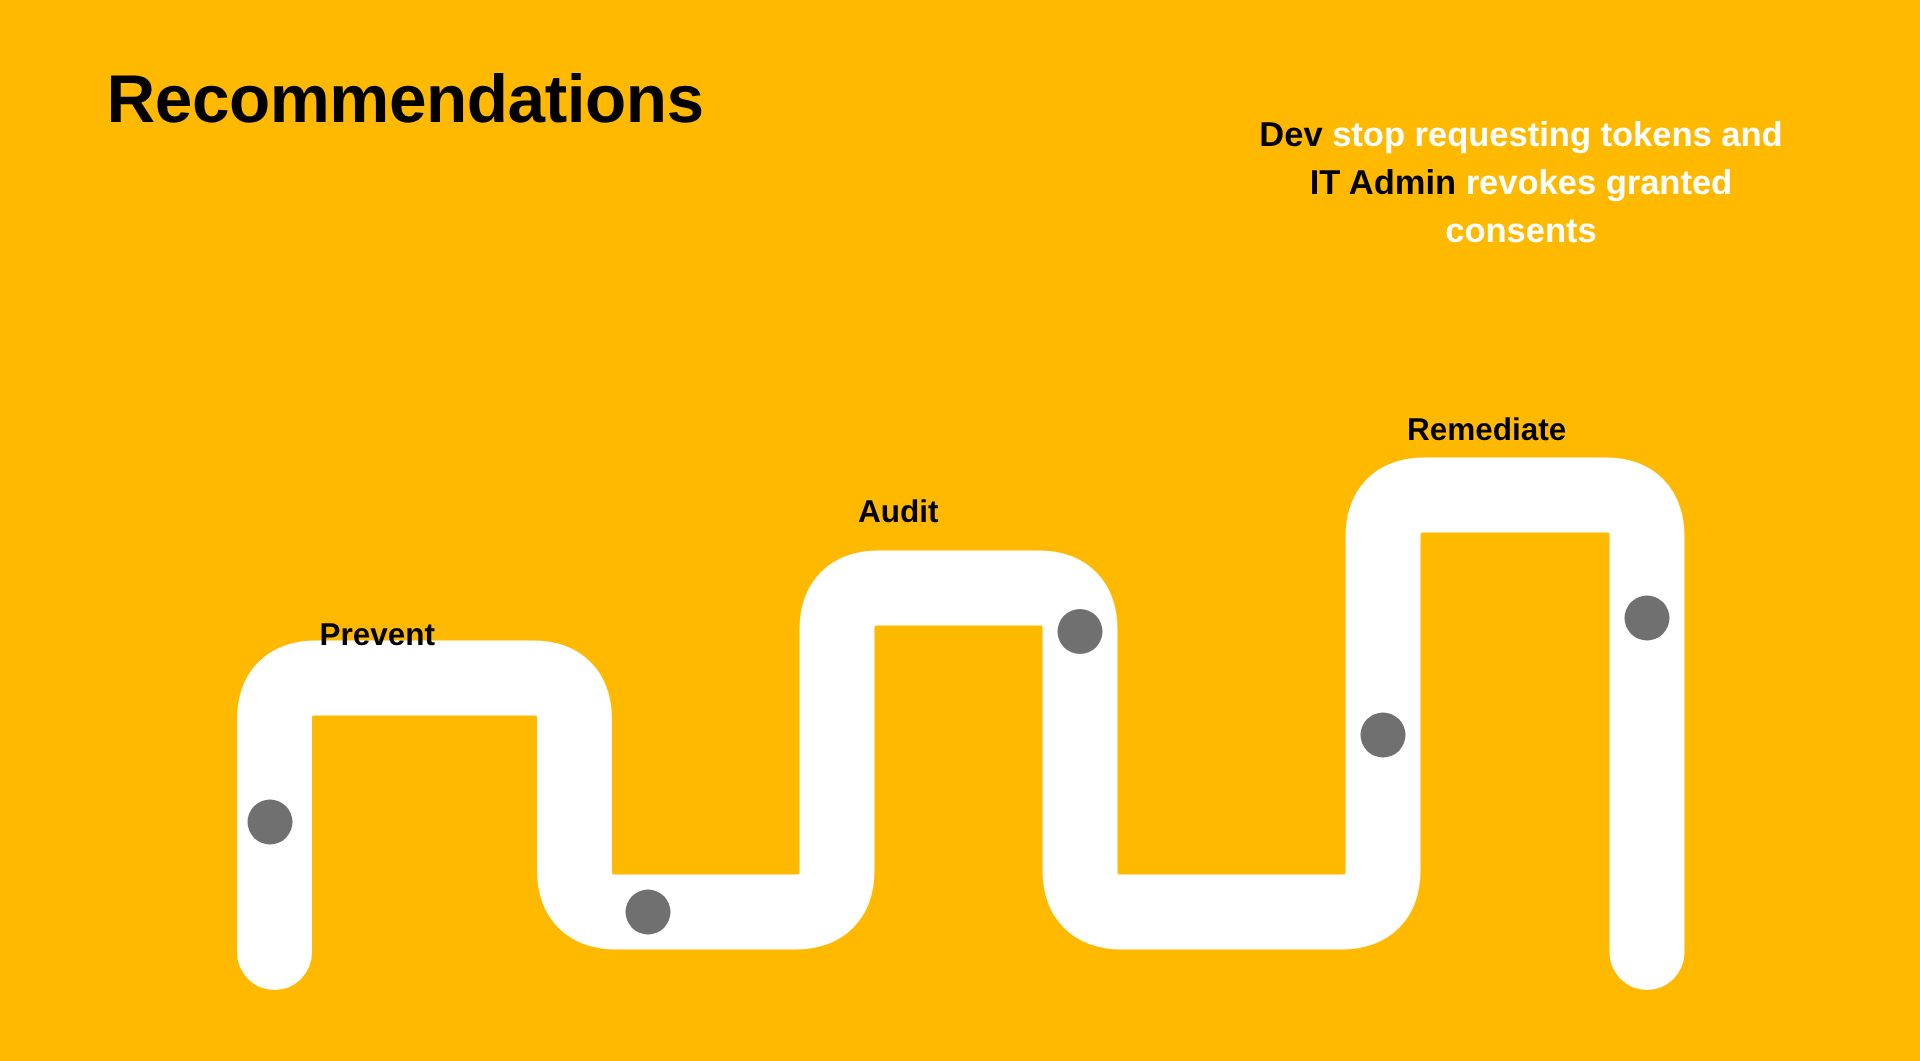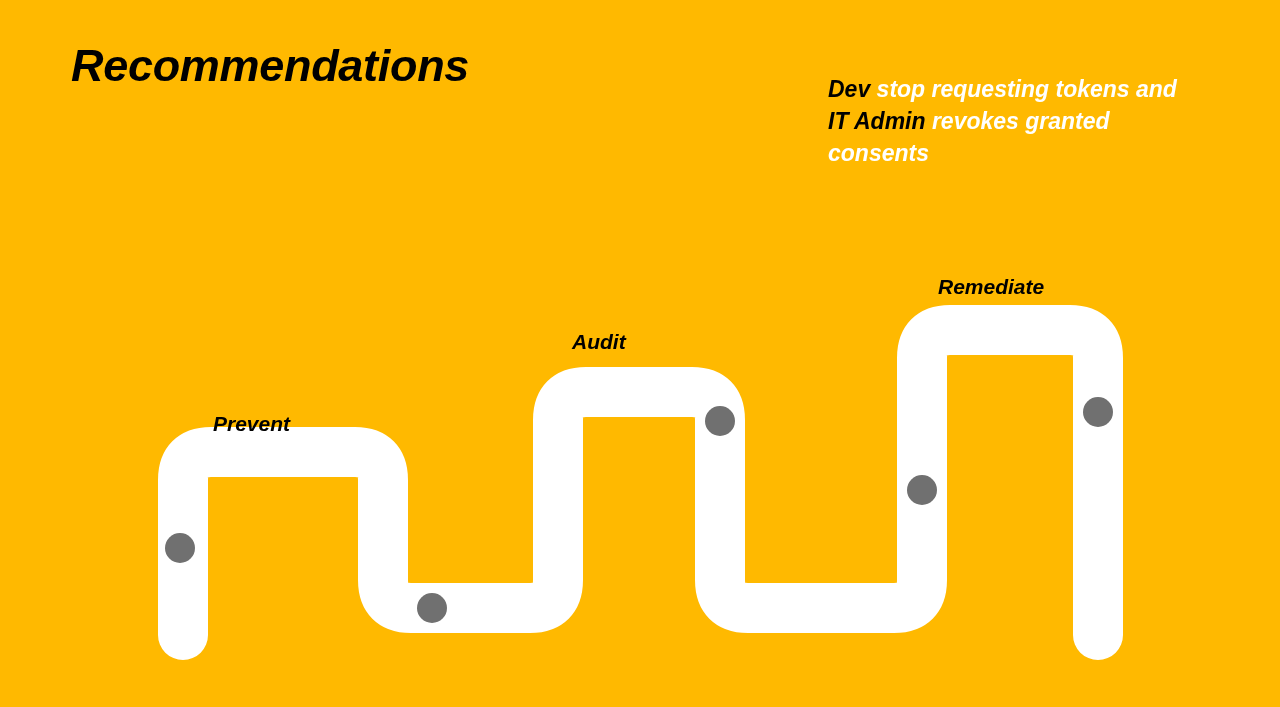--- a/index.html
+++ b/index.html
@@ -12,21 +12,20 @@
     overflow: hidden;
     font-family: "Liberation Sans", sans-serif;
     background: #FFB900;
   }
   #slide {
     position: relative;
     width: 1280px;
     height: 687px;
     background: #FFB900;
     overflow: hidden;
-    font-style: italic;
   }
 
   
   #page-title {
     position: absolute;
     left: 71px;
     top: 41px;
     font-size: 45px;
     font-weight: 700;
     color: #000000;
@@ -53,20 +52,21 @@
     white-space: nowrap;
     line-height: 1.15;
   }
   #stage-label-0 { left: 213px; top: 412px; }
   #stage-label-1 { left: 572px; top: 330px; }
   #stage-label-2 { left: 938px; top: 275px; }
 
   
   .stage-desc {
     position: absolute;
+    text-align: center;
     font-size: 23px;
     font-weight: 600;
     color: #FFFFFF;
     line-height: 1.39;
   }
   .stage-desc .kw {
     color: #000000;
     font-weight: 700;
   }
   #stage-desc-0 { left: 96px;  top: 289px; width: 370px; }

